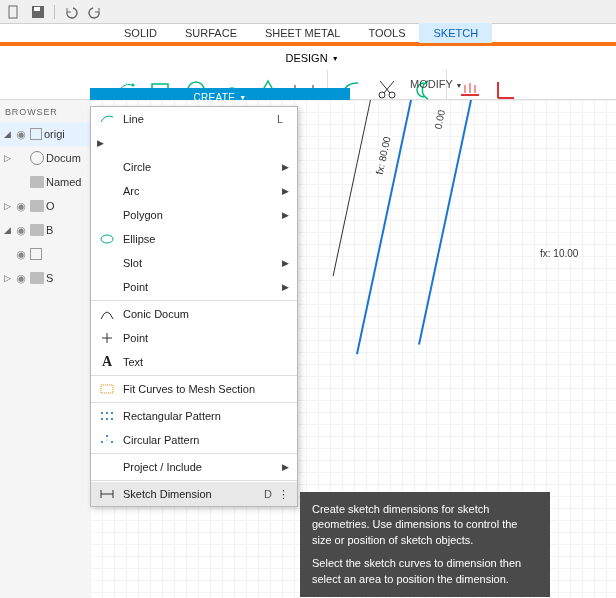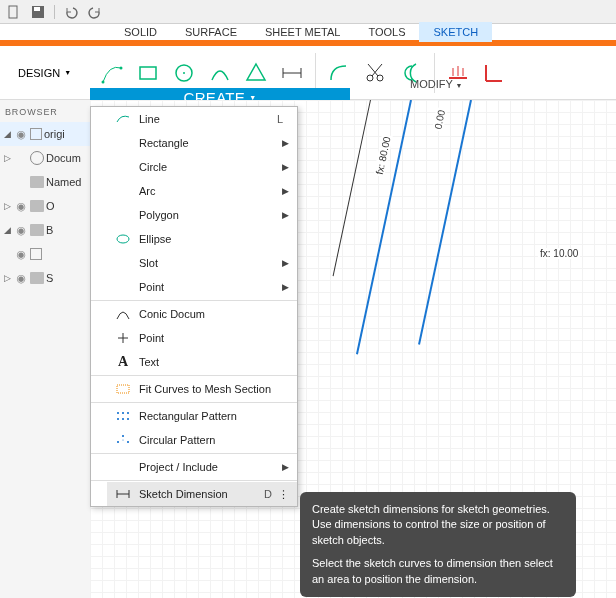--- a/index.html
+++ b/index.html
@@ -2,62 +2,62 @@
 <html><head>
 <meta charset="utf-8">
 <style>
 * { box-sizing: border-box; margin: 0; padding: 0; font-family: Arial, sans-serif; font-size: 11px; }
 body { width: 616px; height: 598px; overflow: hidden; background: #f5f5f5; position: relative; }
 
 .quickbar { height: 24px; background: #f0f0f0; border-bottom: 1px solid #d0d0d0; display: flex; align-items: center; padding: 2px 6px; gap: 8px; }
 .quickbar .icon { width: 16px; height: 16px; display: flex; align-items: center; justify-content: center; color: #555; }
 .quickbar .sep { width: 1px; height: 14px; background: #c0c0c0; }
 
-.ribbon-tabs { height: 22px; display: flex; align-items: center; gap: 0; padding-left: 110px; background: #fff; border-bottom: 6px solid #f97316; }
+.ribbon-tabs { height: 22px; display: flex; align-items: center; gap: 0; padding-left: 110px; background: #fff; border-bottom: 4px solid #f97316; }
 .ribbon-tab { padding: 4px 14px; font-size: 11px; color: #333; cursor: pointer; }
 .ribbon-tab.active { background: #d6ecff; color: #0b5fc2; }
 
-.design-row { height: 54px; display: flex; align-items: center; background: #fff; border-bottom: 1px solid #dcdcdc; }
+.design-row { height: 54px; display: flex; align-items: center; background: #fff; border-bottom: 1px solid #dcdcdc; flex-direction: column; }
 .design-btn { margin-left: 8px; padding: 6px 10px; font-size: 11px; display: flex; align-items: center; gap: 4px; }
 .tool-icons { display: flex; align-items: center; gap: 2px; margin-left: 14px; }
 .tool { width: 34px; height: 38px; display: flex; align-items: center; justify-content: center; border: 1px solid transparent; }
 .tool svg { width: 26px; height: 26px; }
 .vsep2 { width: 1px; height: 40px; background: #dcdcdc; margin: 0 4px; }
 .modify-label { font-size: 10px; color: #444; position: absolute; top: 78px; left: 410px; }
 
-.create-bar { position: absolute; left: 90px; top: 88px; width: 260px; height: 18px; background: #0096d6; color: #fff; display: flex; align-items: center; justify-content: center; font-size: 15px; letter-spacing: 0.3px; }
+.create-bar { position: absolute; left: 90px; top: 88px; width: 260px; height: 18px; background: #0096d6; color: #fff; display: flex; align-items: center; justify-content: center; font-size: 10px; letter-spacing: 0.3px; }
 .create-bar::after { content: "▼"; font-size: 7px; margin-left: 4px; }
 
 .browser-label { position: absolute; left: 2px; top: 106px; font-size: 10px; color: #666; letter-spacing: 1px; transform: scale(0.9); }
 
 .tree { position: absolute; left: 0; top: 122px; width: 90px; overflow: hidden; }
 .tree-row { height: 24px; display: flex; align-items: center; gap: 2px; padding-left: 4px; font-size: 11px; color: #333; white-space: nowrap; }
 .tree-row.highlight { background: #e6f2ff; }
 .tri { width: 8px; font-size: 9px; color: #666; }
 .eye { width: 14px; text-align: center; color: #888; }
 .folder { width: 14px; height: 12px; background: #bdbdbd; border-radius: 1px; display: inline-block; }
 .nodebox { width: 12px; height: 12px; border: 1px solid #999; display: inline-block; }
 .gear { width: 14px; height: 14px; border: 1px solid #888; border-radius: 50%; display: inline-block; position: relative; }
 
 .dropdown { position: absolute; left: 90px; top: 106px; width: 208px; background: #fff; border: 1px solid #b8b8b8; box-shadow: 2px 2px 6px rgba(0,0,0,0.2); z-index: 20; }
-.dd-item { height: 24px; display: flex; align-items: center; padding: 0 8px 0 6px; font-size: 11px; color: #222; position: relative; margin-left: 16px; }
+.dd-item { height: 24px; display: flex; align-items: center; padding: 0 8px 0 6px; font-size: 11px; color: #222; position: relative; }
 .dd-item.hover { background: #e8e8e8; }
 .dd-item .ico { width: 20px; height: 18px; display: flex; align-items: center; justify-content: center; margin-right: 6px; }
 .dd-item .label { flex: 1; }
 .dd-item .shortcut { color: #555; margin-right: 6px; }
 .dd-item .sub { font-size: 9px; color: #444; }
 .dd-item.noicon .label { margin-left: 26px; }
 .dd-sep { height: 1px; background: #ddd; margin: 1px 0; }
 
 .canvas { position: absolute; left: 90px; top: 100px; right: 0; bottom: 0; background: #fff; background-image: linear-gradient(#f2f2f2 1px, transparent 1px), linear-gradient(90deg, #f2f2f2 1px, transparent 1px); background-size: 12px 12px; z-index: 1; overflow: hidden; }
 .sketch-line { position: absolute; background: #1976d2; }
 .dim-line { position: absolute; background: #333; }
 .dim-text { position: absolute; font-size: 10px; color: #333; background: #fff; padding: 0 2px; }
 
-.tooltip { position: absolute; left: 300px; top: 492px; width: 276px; background: #4a4a4a; color: #fff; padding: 10px 12px; font-size: 11px; line-height: 1.4; border-radius: 6px; z-index: 30; }
+.tooltip { position: absolute; left: 300px; top: 492px; width: 250px; background: #4a4a4a; color: #fff; padding: 10px 12px; font-size: 11px; line-height: 1.4; border-radius: 0; z-index: 30; }
 .tooltip p { margin-bottom: 8px; }
 .tooltip p:last-child { margin-bottom: 0; }
 </style>
 </head>
 <body>
 
 <div class="quickbar">
   <span class="icon">
       <svg viewBox="0 0 16 16">
         <rect x="3" y="2" width="8" height="12" fill="none" stroke="#666"></rect>
@@ -234,21 +234,20 @@
   <div class="dd-item">
       <span class="ico">
         <svg width="16" height="14">
           <path d="M2 10 Q6 2 14 5" fill="none" stroke="#0a8"></path>
         </svg>
       </span>
       <span class="label">Line</span>
       <span class="shortcut">L</span>
     </div>
   <div class="dd-item noicon">
-      <span class="label">Rectangle</span>
       <span class="sub">▶</span>
     </div>
   <div class="dd-item noicon">
       <span class="label">Circle</span>
       <span class="sub">▶</span>
     </div>
   <div class="dd-item noicon">
       <span class="label">Arc</span>
       <span class="sub">▶</span>
     </div>

